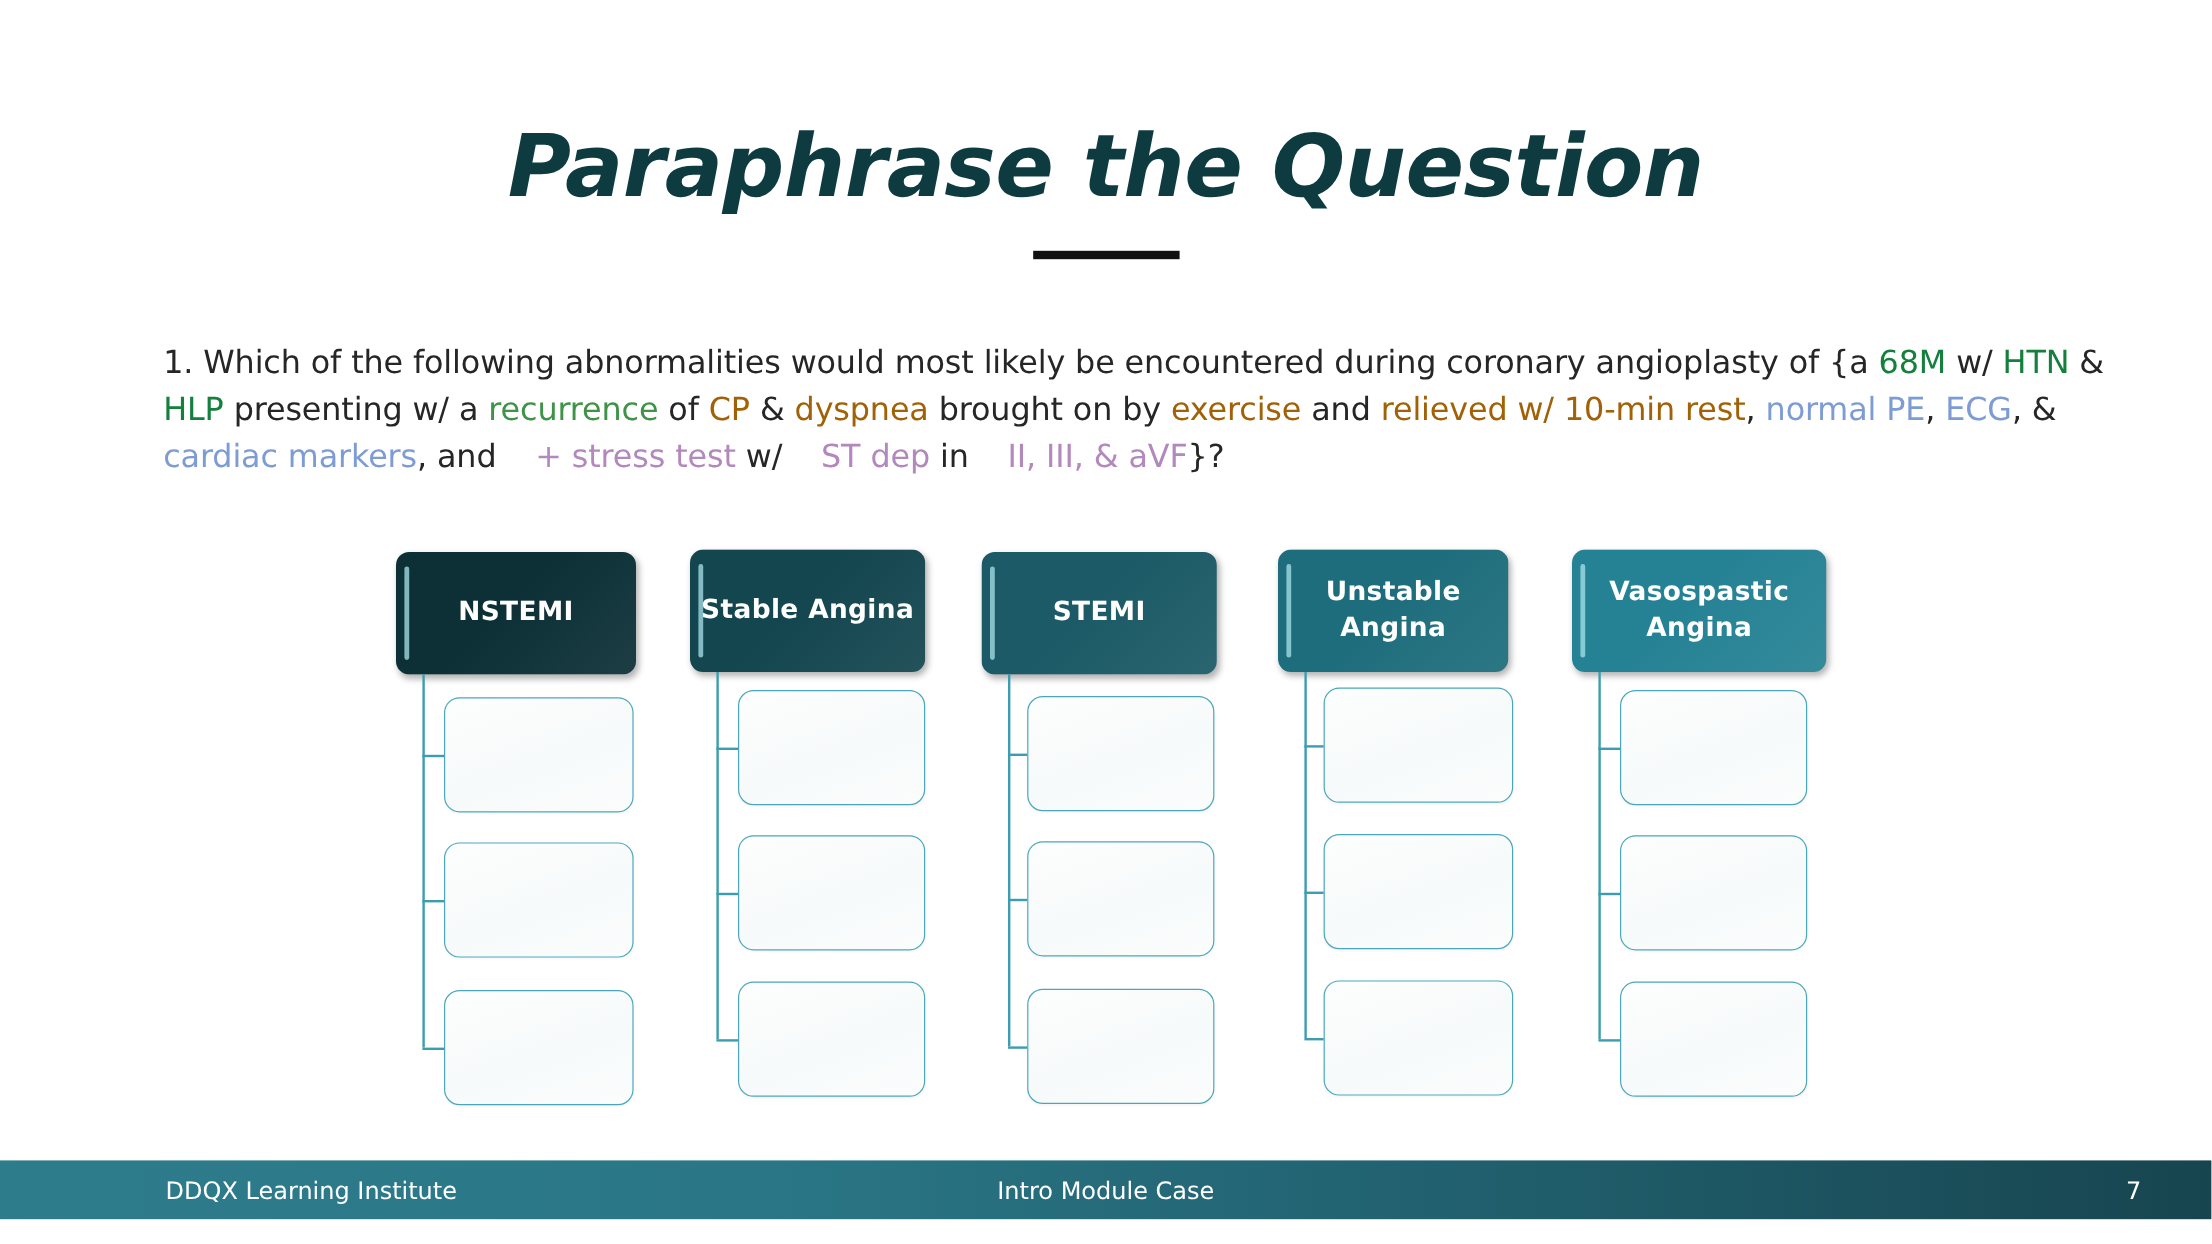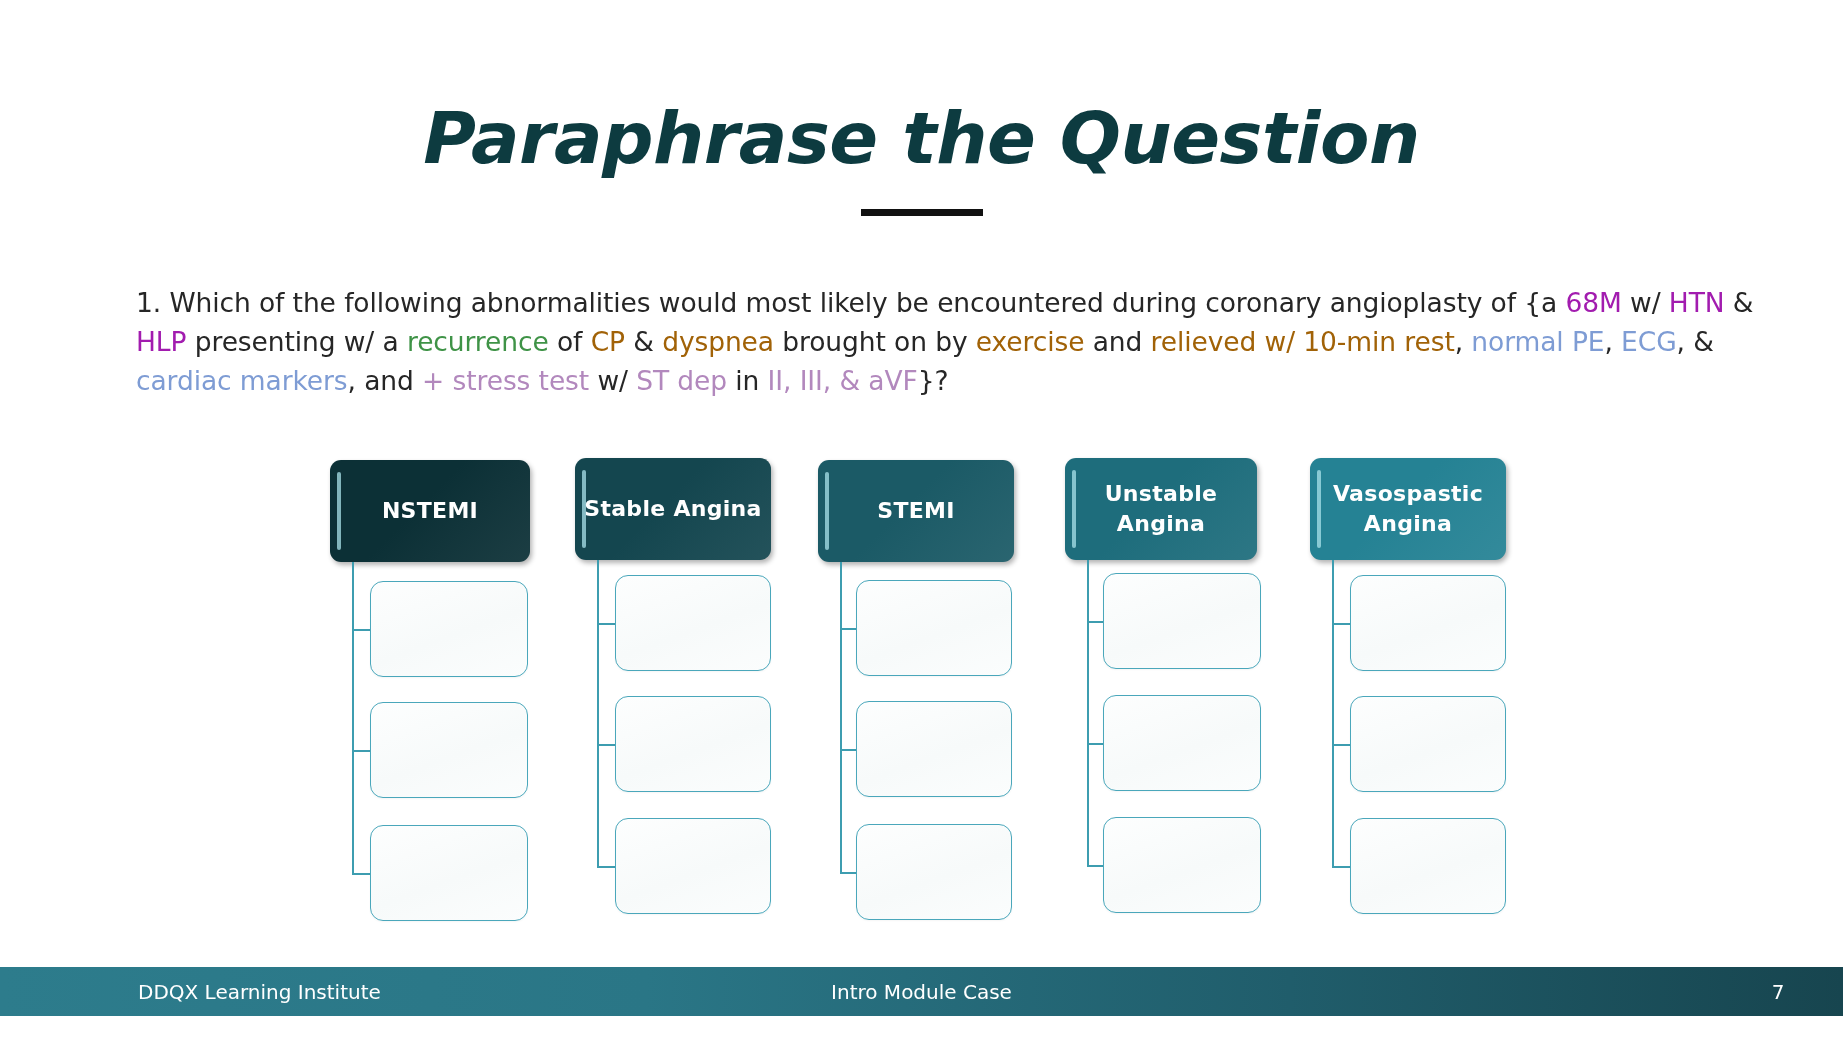--- a/index.html
+++ b/index.html
@@ -46,25 +46,25 @@
     position: absolute;
     top: 283px;
     left: 136px;
     width: 1630px;
     font-size: 26.5px;
     line-height: 39px;
     color: #262626;
     font-family: "DejaVu Sans", sans-serif;
     letter-spacing: -0.1px;
   }
-  .question .hl-red    { color: #a21caf; margin-top: 28px; }
+  .question .hl-red    { color: #15803d; margin-top: 28px; }
   .question .hl-green  { color: #3f9347; }
   .question .hl-yellow { color: #a16207; text-align: right; }
   .question .hl-blue   { color: #7e9cd4; }
-  .question .hl-purple { color: #b288bd; }
+  .question .hl-purple { color: #b288bd; margin-left: 24px; }
 
   
   .diagram {
     position: absolute;
     top: 460px;
     left: 0;
     width: 1843px;
     height: 490px;
   }
   .column {
@@ -188,21 +188,21 @@
           <span>Unstable Angina</span>
         </div>
         <div class="connector" style="left: 22px; height: 305px;"></div>
         <div class="stub" style="left: 22px; width: 16px; top: 163px;"></div>
         <div class="blank-box" style="left: 38px; top: 115px; width: 158px; height: 96px;"></div>
         <div class="stub" style="left: 22px; width: 16px; top: 285px;"></div>
         <div class="blank-box" style="left: 38px; top: 237px; width: 158px; height: 96px;"></div>
         <div class="stub" style="left: 22px; width: 16px; top: 407px;"></div>
         <div class="blank-box" style="left: 38px; top: 359px; width: 158px; height: 96px;"></div>
       </div>
-      <div class="column" style="left: 1310px; top: -2px; width: 196px;">
+      <div class="column" style="left: 1310px; top: -2px; width: 212px;">
         <div class="head-card" style="background: linear-gradient(135deg, rgb(37, 130, 148) 0%, rgb(37, 130, 148) 45%, rgba(255, 255, 255, 0.1) 130%), rgb(37, 130, 148);">
           <span>Vasospastic Angina</span>
         </div>
         <div class="connector" style="left: 22px; height: 306px;"></div>
         <div class="stub" style="left: 22px; width: 18px; top: 165px;"></div>
         <div class="blank-box" style="left: 40px; top: 117px; width: 156px; height: 96px;"></div>
         <div class="stub" style="left: 22px; width: 18px; top: 286px;"></div>
         <div class="blank-box" style="left: 40px; top: 238px; width: 156px; height: 96px;"></div>
         <div class="stub" style="left: 22px; width: 18px; top: 408px;"></div>
         <div class="blank-box" style="left: 40px; top: 360px; width: 156px; height: 96px;"></div>

